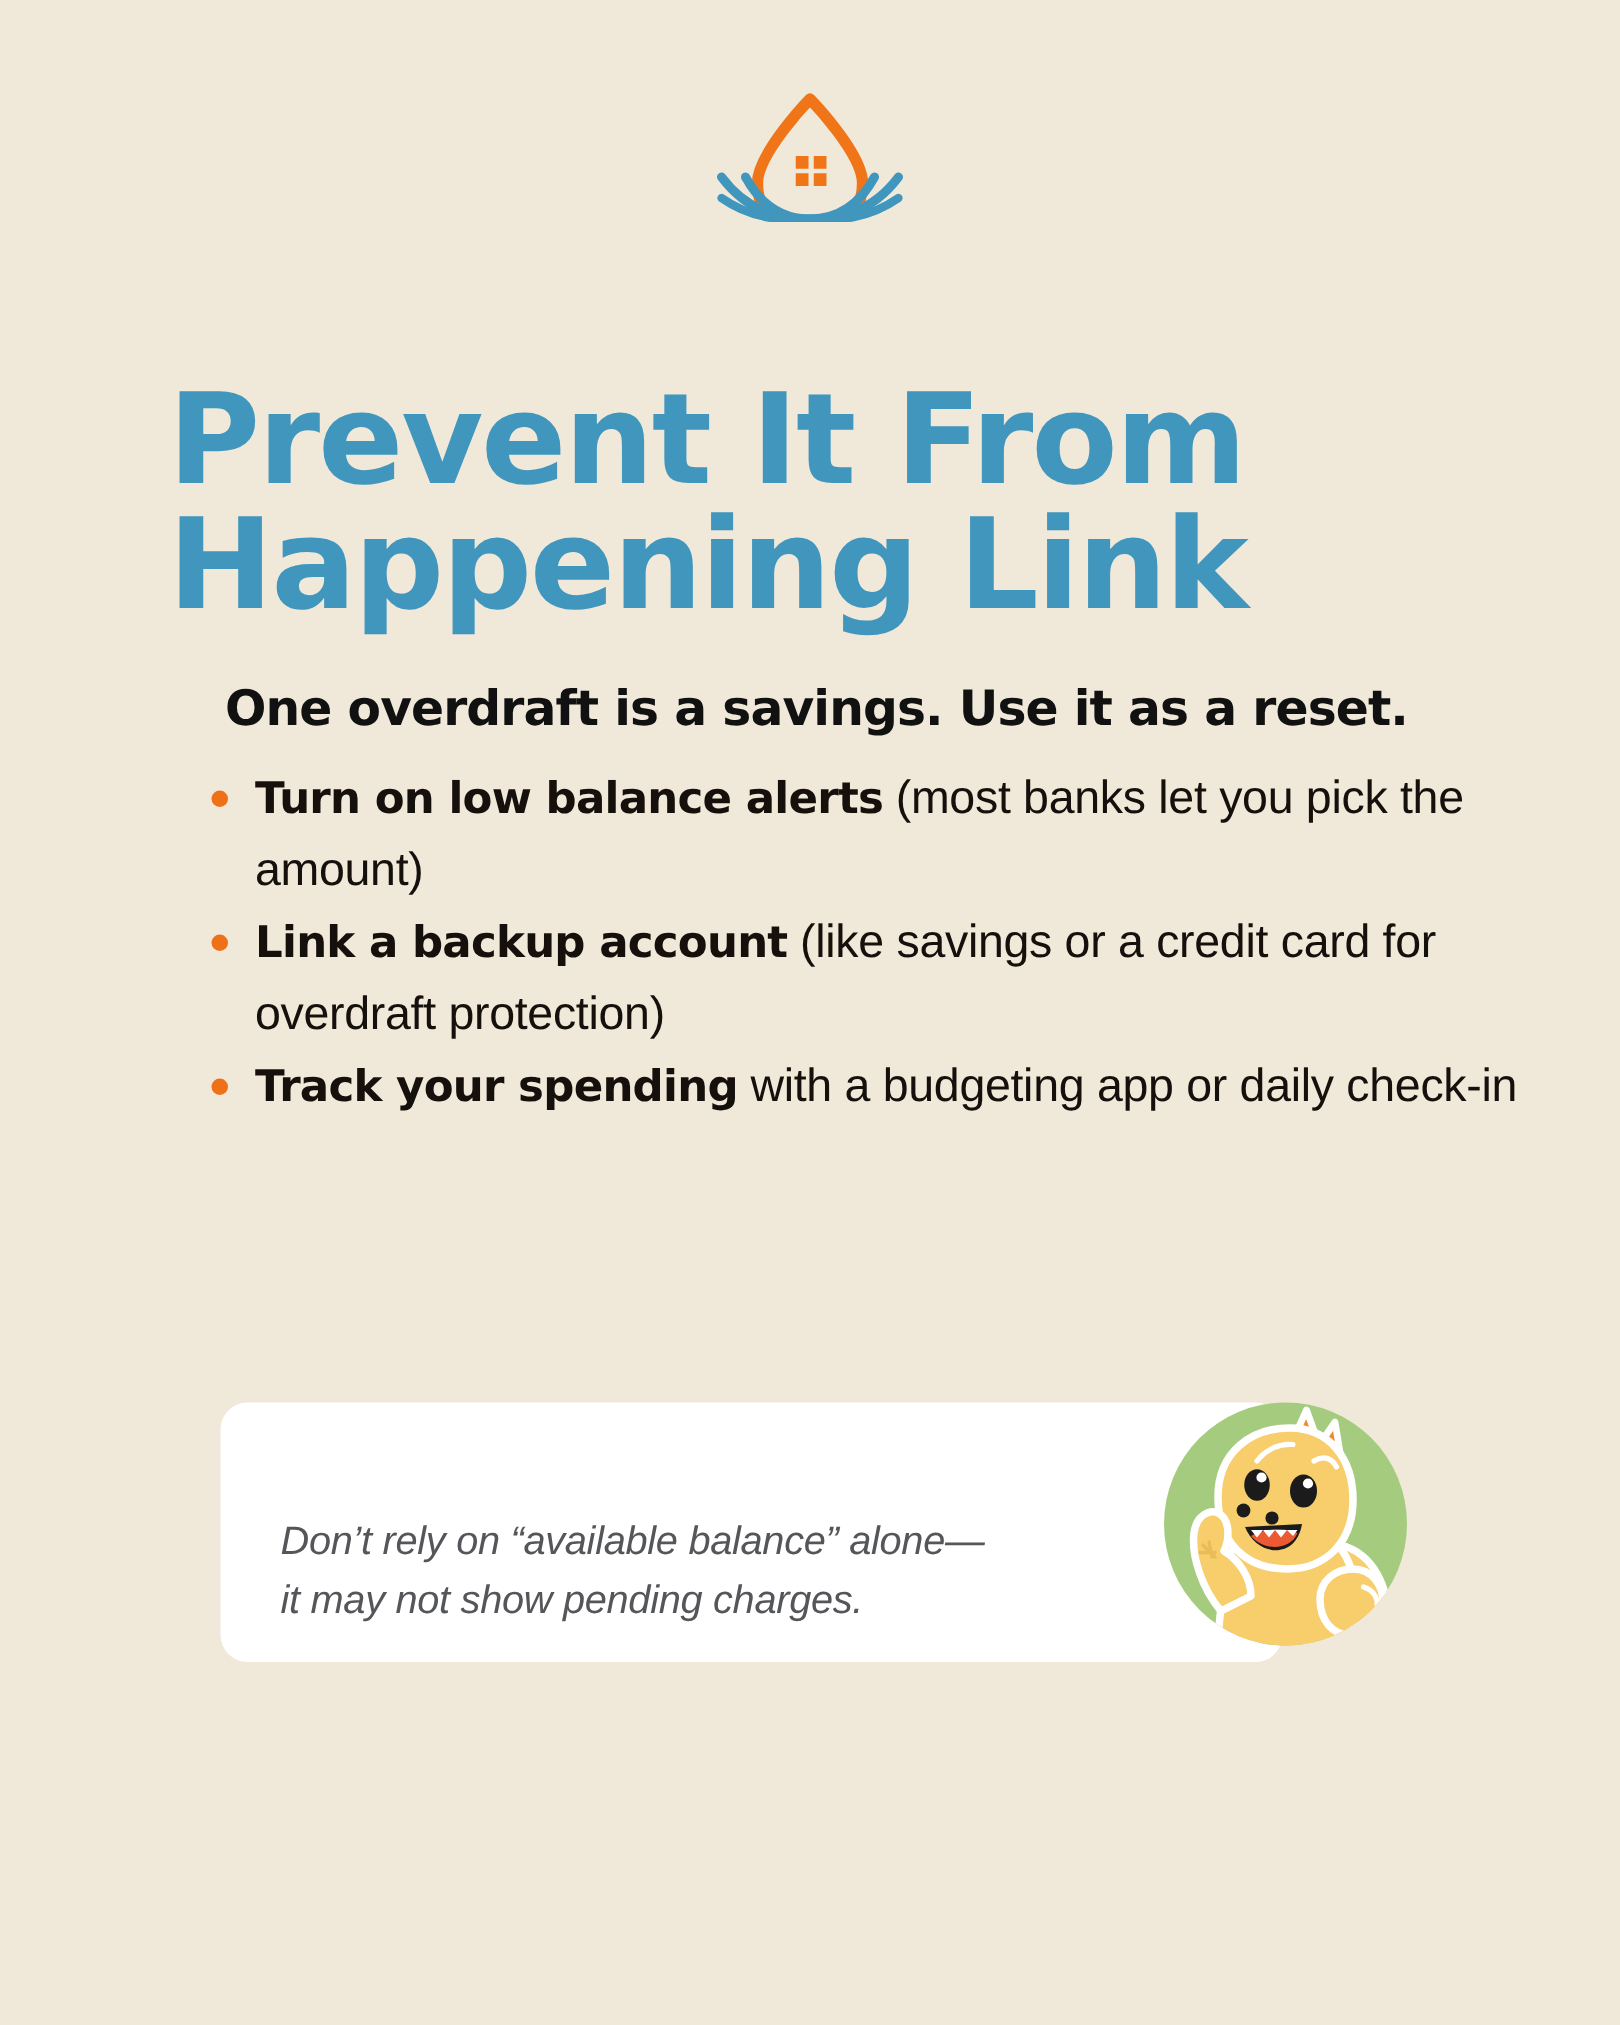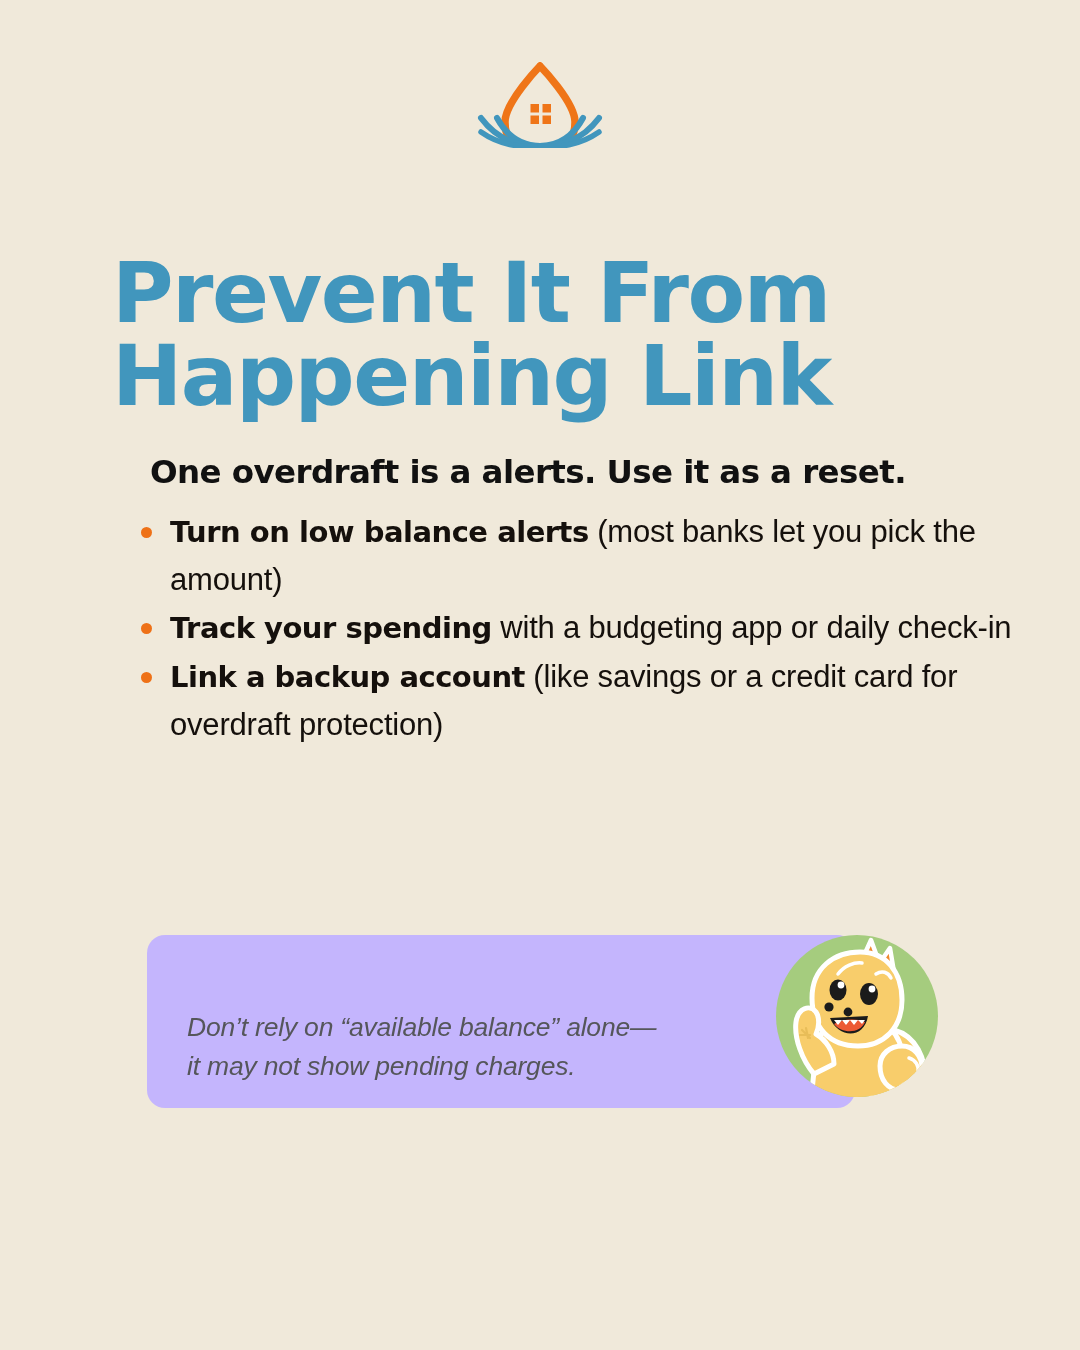--- a/index.html
+++ b/index.html
@@ -97,21 +97,21 @@
     letter-spacing: -0.5px;
   }
 
   
   .callout {
     position: absolute;
     left: 147px;
     top: 935px;
     width: 708px;
     height: 173px;
-    background: #c4b5fd;
+    background: #ffffff;
     border-radius: 18px;
   }
   .callout-text {
     position: absolute;
     left: 40px;
     top: 46px;
     width: 570px;
     color: #55565a;
     font-family: "Liberation Sans", sans-serif;
     font-style: italic;
@@ -151,34 +151,34 @@
       <path d="M6 62 C 24 86, 46 90, 65 90" fill="none" stroke="#4196bd" stroke-width="6" stroke-linecap="round"></path>
       <path d="M124 62 C 106 86, 84 90, 65 90" fill="none" stroke="#4196bd" stroke-width="6" stroke-linecap="round"></path>
       <path d="M6 76 C 26 90, 46 91, 65 91" fill="none" stroke="#4196bd" stroke-width="5.5" stroke-linecap="round"></path>
       <path d="M124 76 C 104 90, 84 91, 65 91" fill="none" stroke="#4196bd" stroke-width="5.5" stroke-linecap="round"></path>
     </svg>
   </div>
 
   <h1 class="title">Prevent It From
 Happening Link</h1>
 
-  <h2 class="subtitle">One overdraft is a alerts. Use it as a reset.</h2>
+  <h2 class="subtitle">One overdraft is a savings. Use it as a reset.</h2>
 
   <ul class="bullets">
     <li class="bullet-row">
       <span class="bullet-dot"></span>
       <span class="bullet-strong">Turn on low balance alerts</span><span> (most banks let you pick the amount)</span>
     </li>
     <li class="bullet-row">
       <span class="bullet-dot"></span>
-      <span class="bullet-strong">Track your spending</span><span> with a budgeting app or daily check-in</span>
+      <span class="bullet-strong">Link a backup account</span><span> (like savings or a credit card for overdraft protection)</span>
     </li>
     <li class="bullet-row">
       <span class="bullet-dot"></span>
-      <span class="bullet-strong">Link a backup account</span><span> (like savings or a credit card for overdraft protection)</span>
+      <span class="bullet-strong">Track your spending</span><span> with a budgeting app or daily check-in</span>
     </li>
   </ul>
 
   <div class="callout">
     <p class="callout-text">Don’t rely on “available balance” alone—
 it may not show pending charges.</p>
   </div>
 
   <div class="mascot">
     <svg width="162" height="166" viewBox="0 0 162 166">

